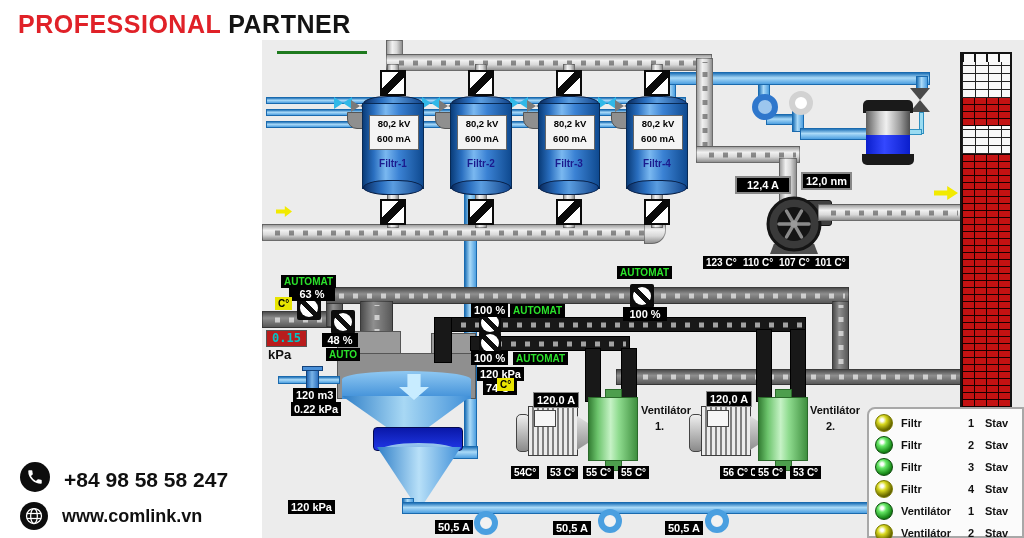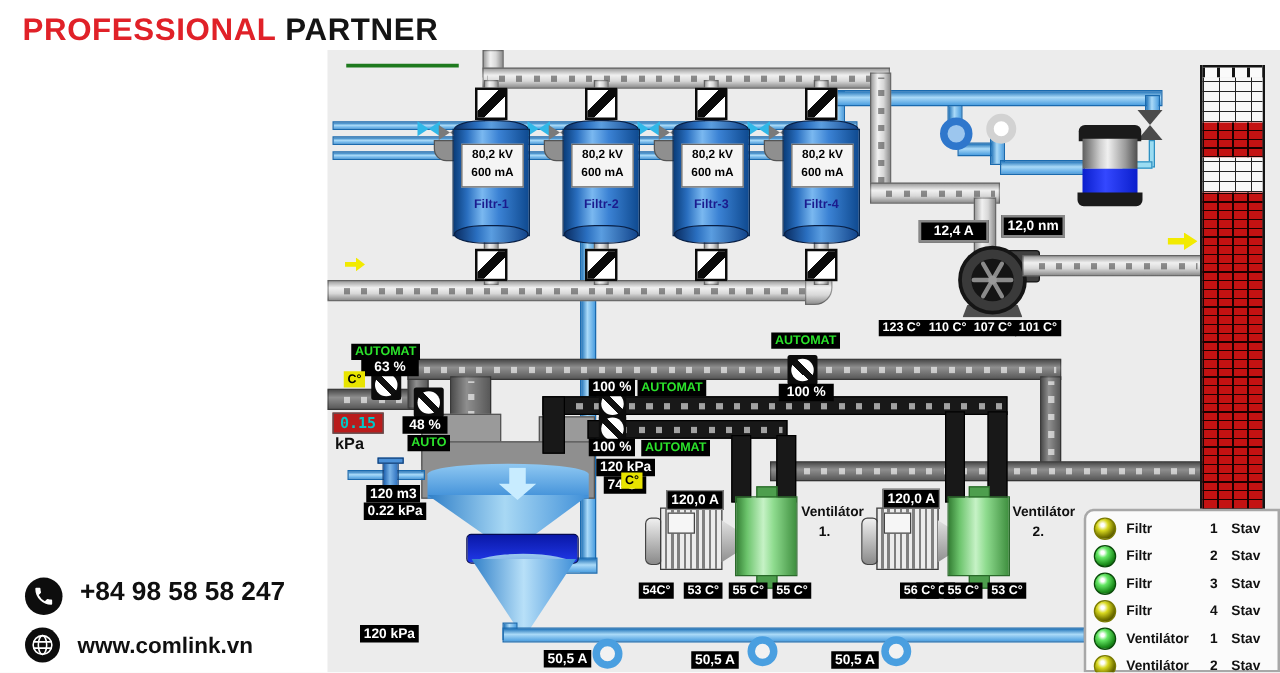--- a/index.html
+++ b/index.html
@@ -400,21 +400,21 @@
     <b class="s-stav">Stav</b>
   </div>
   <div class="srow" style="top:115px;">
     <span class="light light-yellow"></span>
     <b class="s-name">Ventilátor</b>
     <b class="s-num">2</b>
     <b class="s-stav">Stav</b>
   </div>
 </div>
 
-<div class="abs" style="left:20px;top:462px;display:flex;align-items:flex-start;gap:14px;">
+<div class="abs" style="left:20px;top:462px;display:flex;align-items:flex-end;gap:14px;">
   <span class="cicon">
     <svg width="18" height="18" viewBox="0 0 24 24">
           <path fill="#fff" d="M6.62 10.79a15.05 15.05 0 006.59 6.59l2.2-2.2a1 1 0 011.01-.24 11.36 11.36 0 003.56.57 1 1 0 011 1V20a1 1 0 01-1 1A17 17 0 013 4a1 1 0 011-1h3.5a1 1 0 011 1 11.36 11.36 0 00.57 3.56 1 1 0 01-.25 1.01l-2.2 2.22z"></path>
         </svg>
   </span>
   <span style="font-size:21px;font-weight:bold;color:#101010;">+84 98 58 58 247</span>
 </div>
 <div class="abs" style="left:20px;top:502px;display:flex;align-items:center;gap:14px;">
   <span class="cicon" style="width:28px;height:28px;flex-basis:28px;">
     <svg width="20" height="20" viewBox="0 0 24 24" fill="none" stroke="#fff" stroke-width="1.5">

